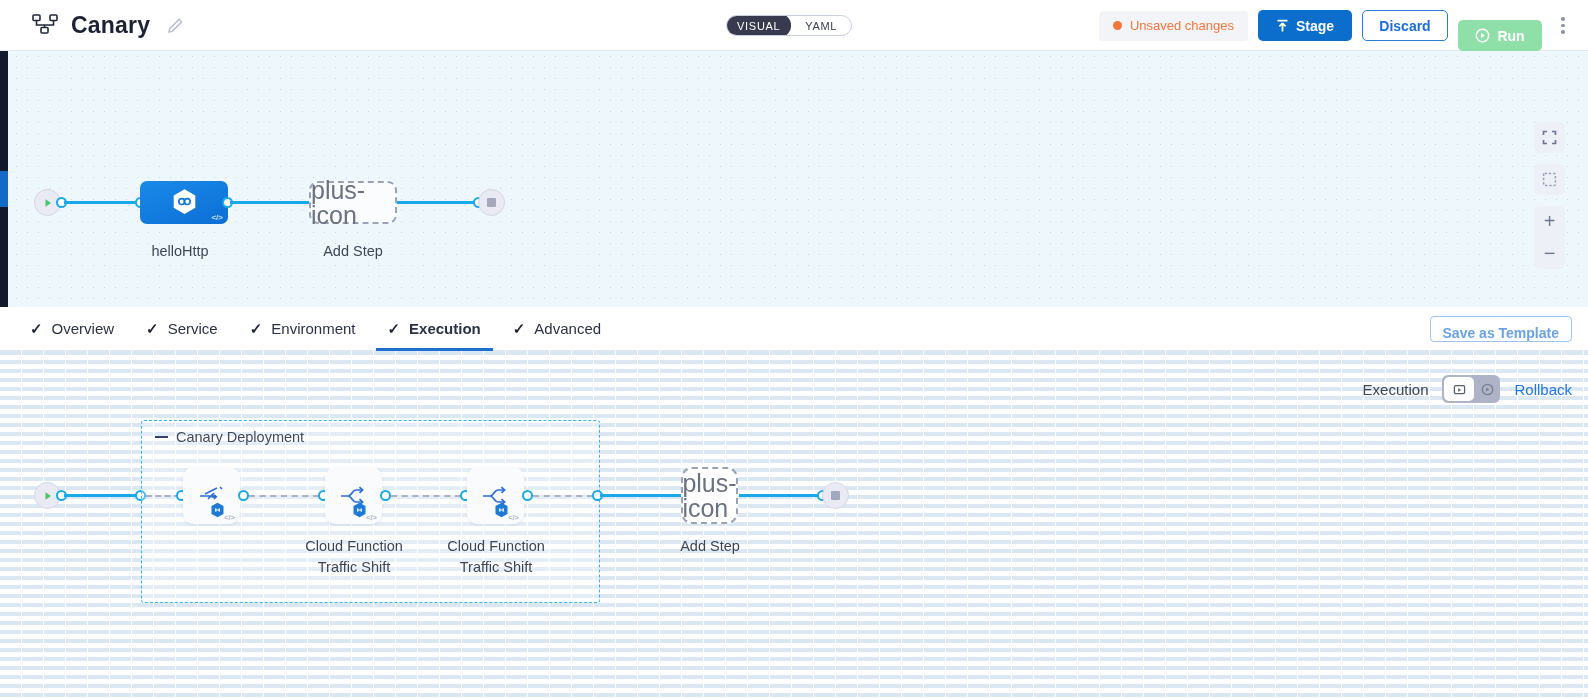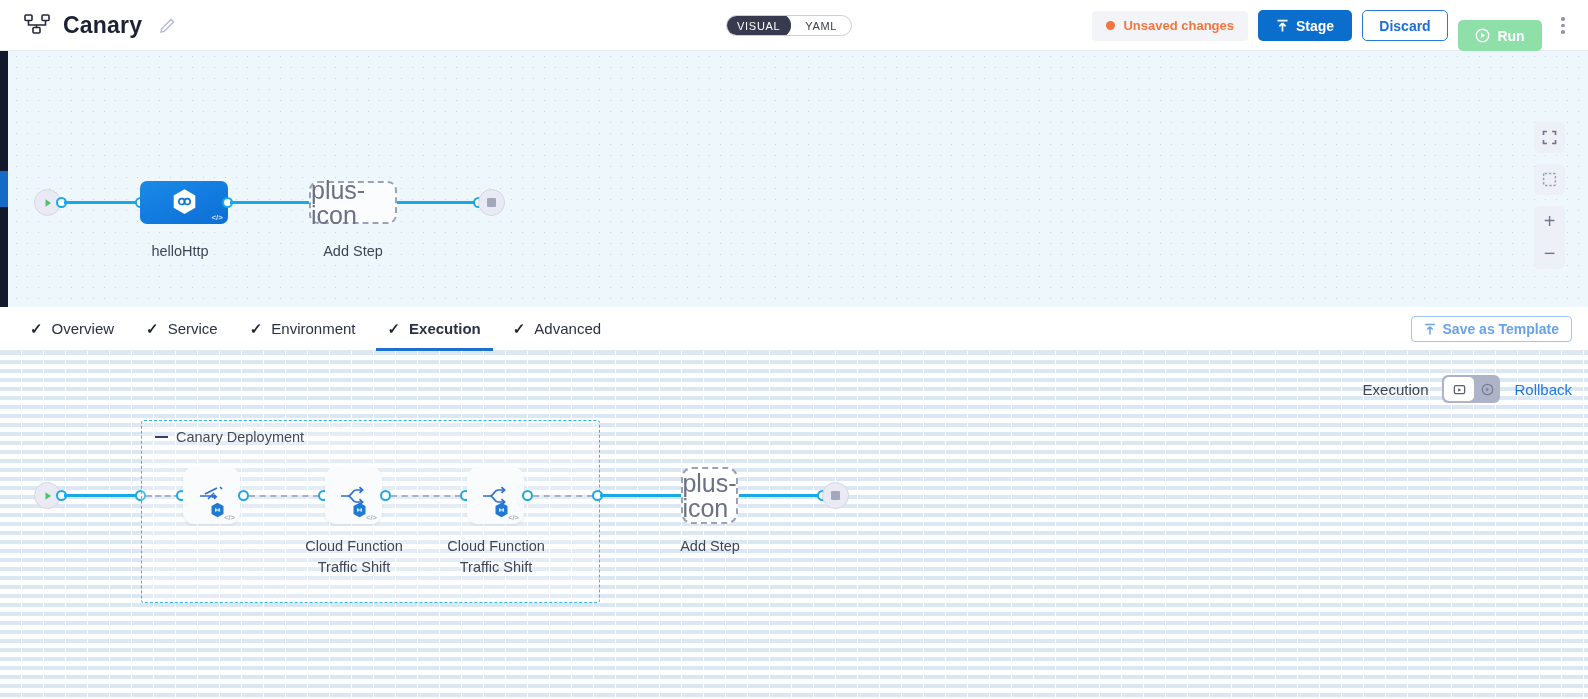--- a/index.html
+++ b/index.html
@@ -10,21 +10,21 @@
     overflow: hidden;
   }
   .app { position: relative; width: 1588px; height: 699px; }
 
   
   .header {
     position: absolute; top: 0; left: 0; width: 1588px; height: 51px;
     background: #fff; border-bottom: 1px solid #e4e8ef;
     display: flex; align-items: center;
   }
-  .hdr-left { display: flex; align-items: center; gap: 13px; padding-left: 24px; }
+  .hdr-left { display: flex; align-items: center; gap: 13px; padding-left: 32px; }
   .pipeline-glyph { width: 26px; height: 22px; color: #22293c; }
   .pipeline-title {
     font-size: 23px; font-weight: bold; color: #1c2233; letter-spacing: .2px;
   }
   .edit-pencil { width: 17px; height: 17px; color: #b6bfd0; margin-left: 4px; }
 
   .toggle-wrap {
     position: absolute; left: 726px; top: 15px;
     width: 126px; height: 21px;
     border: 1px solid #c9cede; border-radius: 11px;
@@ -37,21 +37,21 @@
   .toggle-seg.on { background: #383b4f; color: #fff; border-radius: 11px; width: 66px; margin: -1px 0 -1px -1px; height: 23px;}
   .toggle-seg.off { color: #3b4050; width: 60px; }
 
   .hdr-right {
     position: absolute; right: 14px; top: 0; height: 51px;
     display: flex; align-items: center; gap: 10px;
   }
   .unsaved {
     height: 30px; padding: 0 14px; border-radius: 4px; background: #f3f4f8;
     display: flex; align-items: center; gap: 8px;
-    color: #f4763b; font-size: 13px; font-weight: bold;
+    color: #f4763b; font-size: 13px; font-weight: normal;
   }
   .dot-orange { width: 9px; height: 9px; border-radius: 50%; background: #f4763b; }
   .btn { height: 31px; border-radius: 5px; display: flex; align-items: center;
          justify-content: center; gap: 7px; font-size: 14px; font-weight: bold; cursor: pointer; }
   .btn-save { background: #0b6ecc; color: #fff; width: 94px; }
   .btn-discard { background: #fff; color: #1a6fd4; width: 86px; border: 1px solid #2a7ad8; }
   .btn-run { background: #8fdfa9; color: #fff; width: 84px; margin-top: 20px; }
   .kebab { width: 22px; height: 34px; display: flex; flex-direction: column;
            align-items: center; justify-content: center; gap: 3px; cursor: pointer; }
   .kebab i { width: 3.5px; height: 3.5px; border-radius: 50%; background: #8d93a8; display: block; }
@@ -110,21 +110,21 @@
          margin-left: 32px; font-size: 15px; color: #2c3245; cursor: pointer; position: relative; }
   .tab:first-child { margin-left: 30px; }
   .tab .ck { color: #1d2333; font-size: 15px; font-weight: bold; }
   .tab.active { font-weight: bold; }
   .tab.active::after { content: ""; position: absolute; left: -12px; right: -12px;
                        bottom: 0; height: 3px; background: #1f6fd0; }
   .tpl-btn {
     position: absolute; right: 16px; top: 9px; height: 26px; padding: 0 12px;
     border: 1px solid #9ec4ef; border-radius: 4px; background: #fff;
     display: flex; align-items: center; gap: 7px;
-    color: #6aa3e5; font-size: 14px; font-weight: bold; cursor: pointer;
+    color: #6aa3e5; font-size: 14px; font-weight: bold; cursor: pointer; flex-direction: column;
   }
 
   
   .canvas-bot {
     position: absolute; top: 351px; left: 0; width: 1588px; height: 348px;
     background-color: #ffffff;
     background-image: repeating-linear-gradient(to bottom, #dbe7f2 0 4px, transparent 4px 9px);
     background-size: 22px 9px;
     background-repeat: repeat;
     overflow: hidden;

